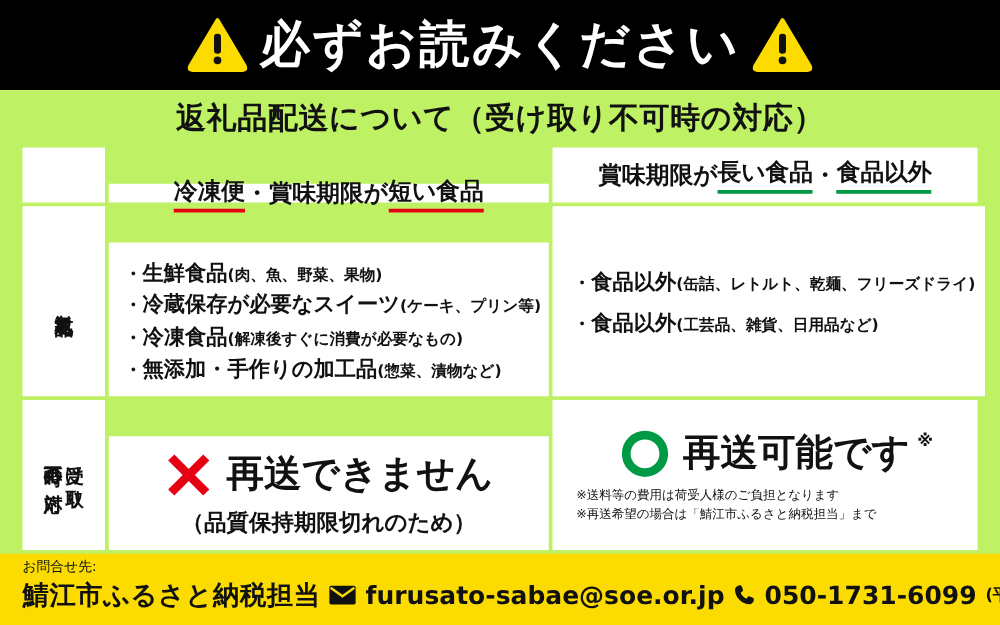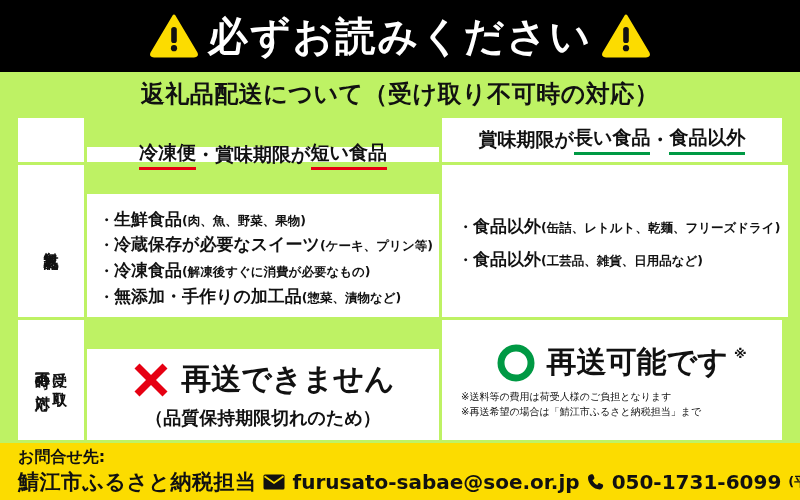--- a/index.html
+++ b/index.html
@@ -228,22 +228,22 @@
     position: absolute;
     left: 0;
     top: 443px;
     width: 800px;
     height: 57px;
     background: #fcdc00;
     padding: 4px 0 0 18px;
     box-sizing: border-box;
   }
   .footer-label {
-    font-size: 16px;
-    font-weight: bold;
+    font-size: 11px;
+    font-weight: normal;
     color: #111111;
     line-height: 1.2;
   }
   .footer-main {
     display: flex;
     align-items: center;
     gap: 7px;
     margin-top: 2px;
   }
   .footer-org {

